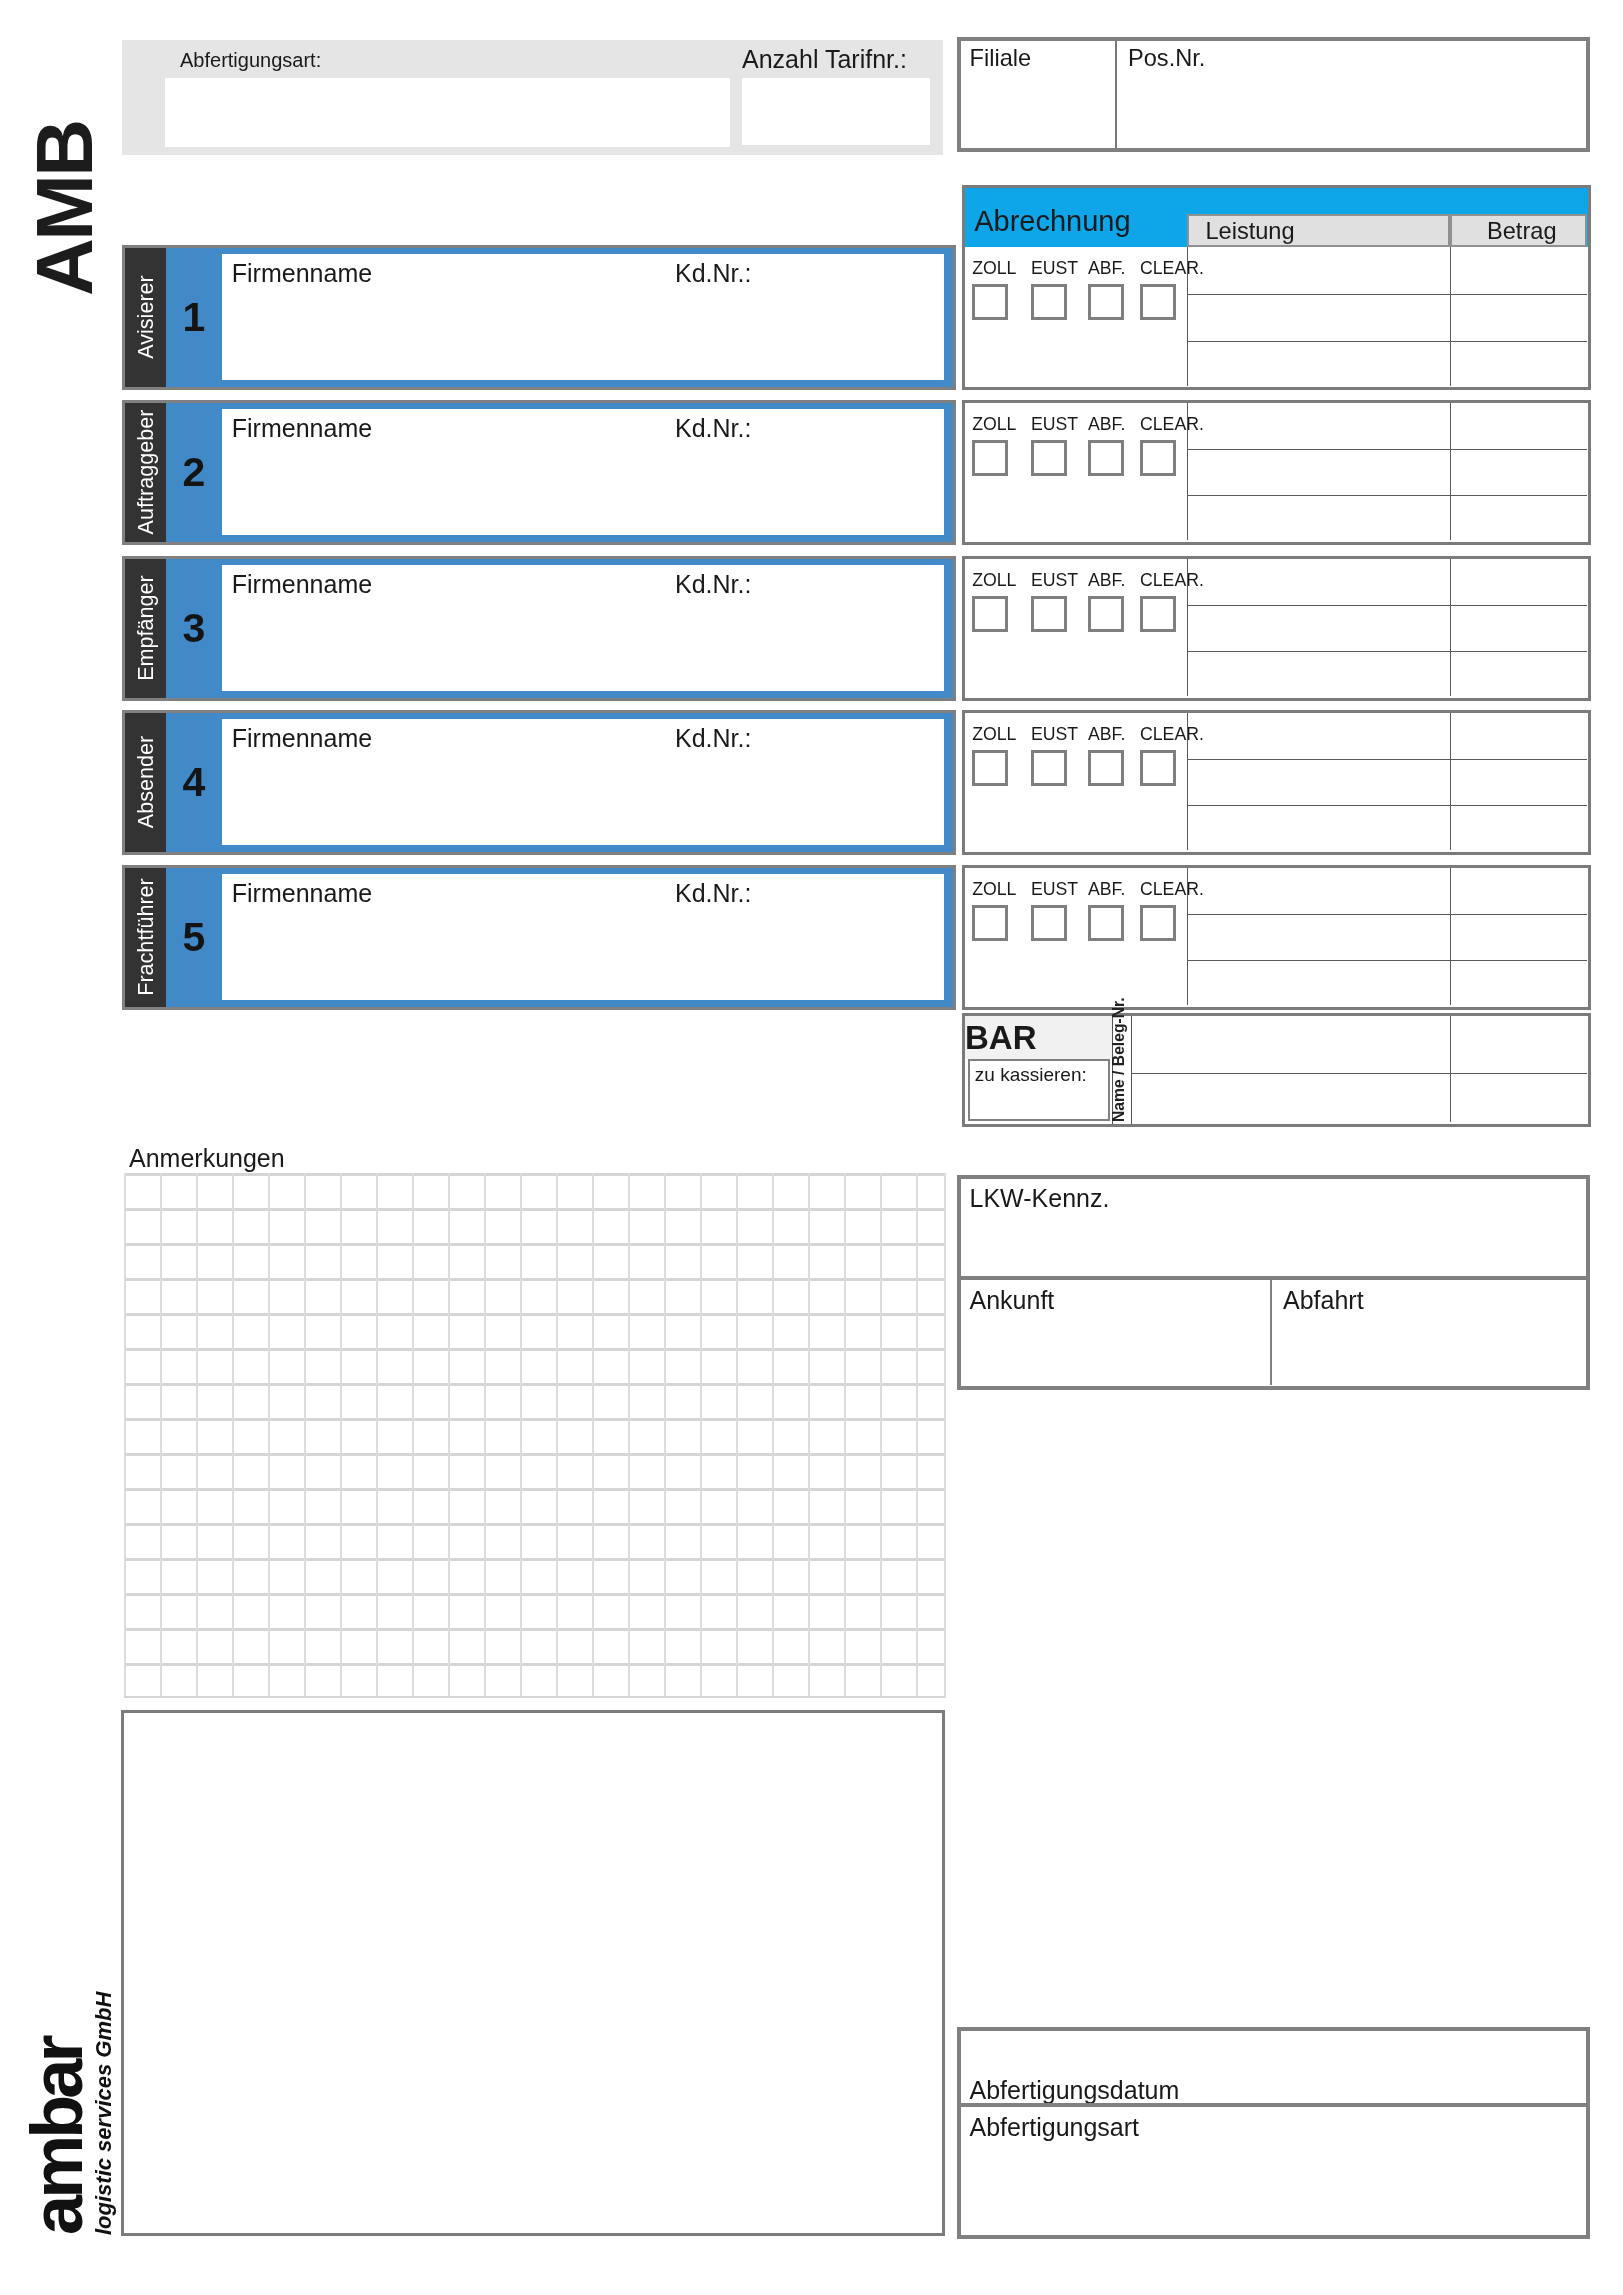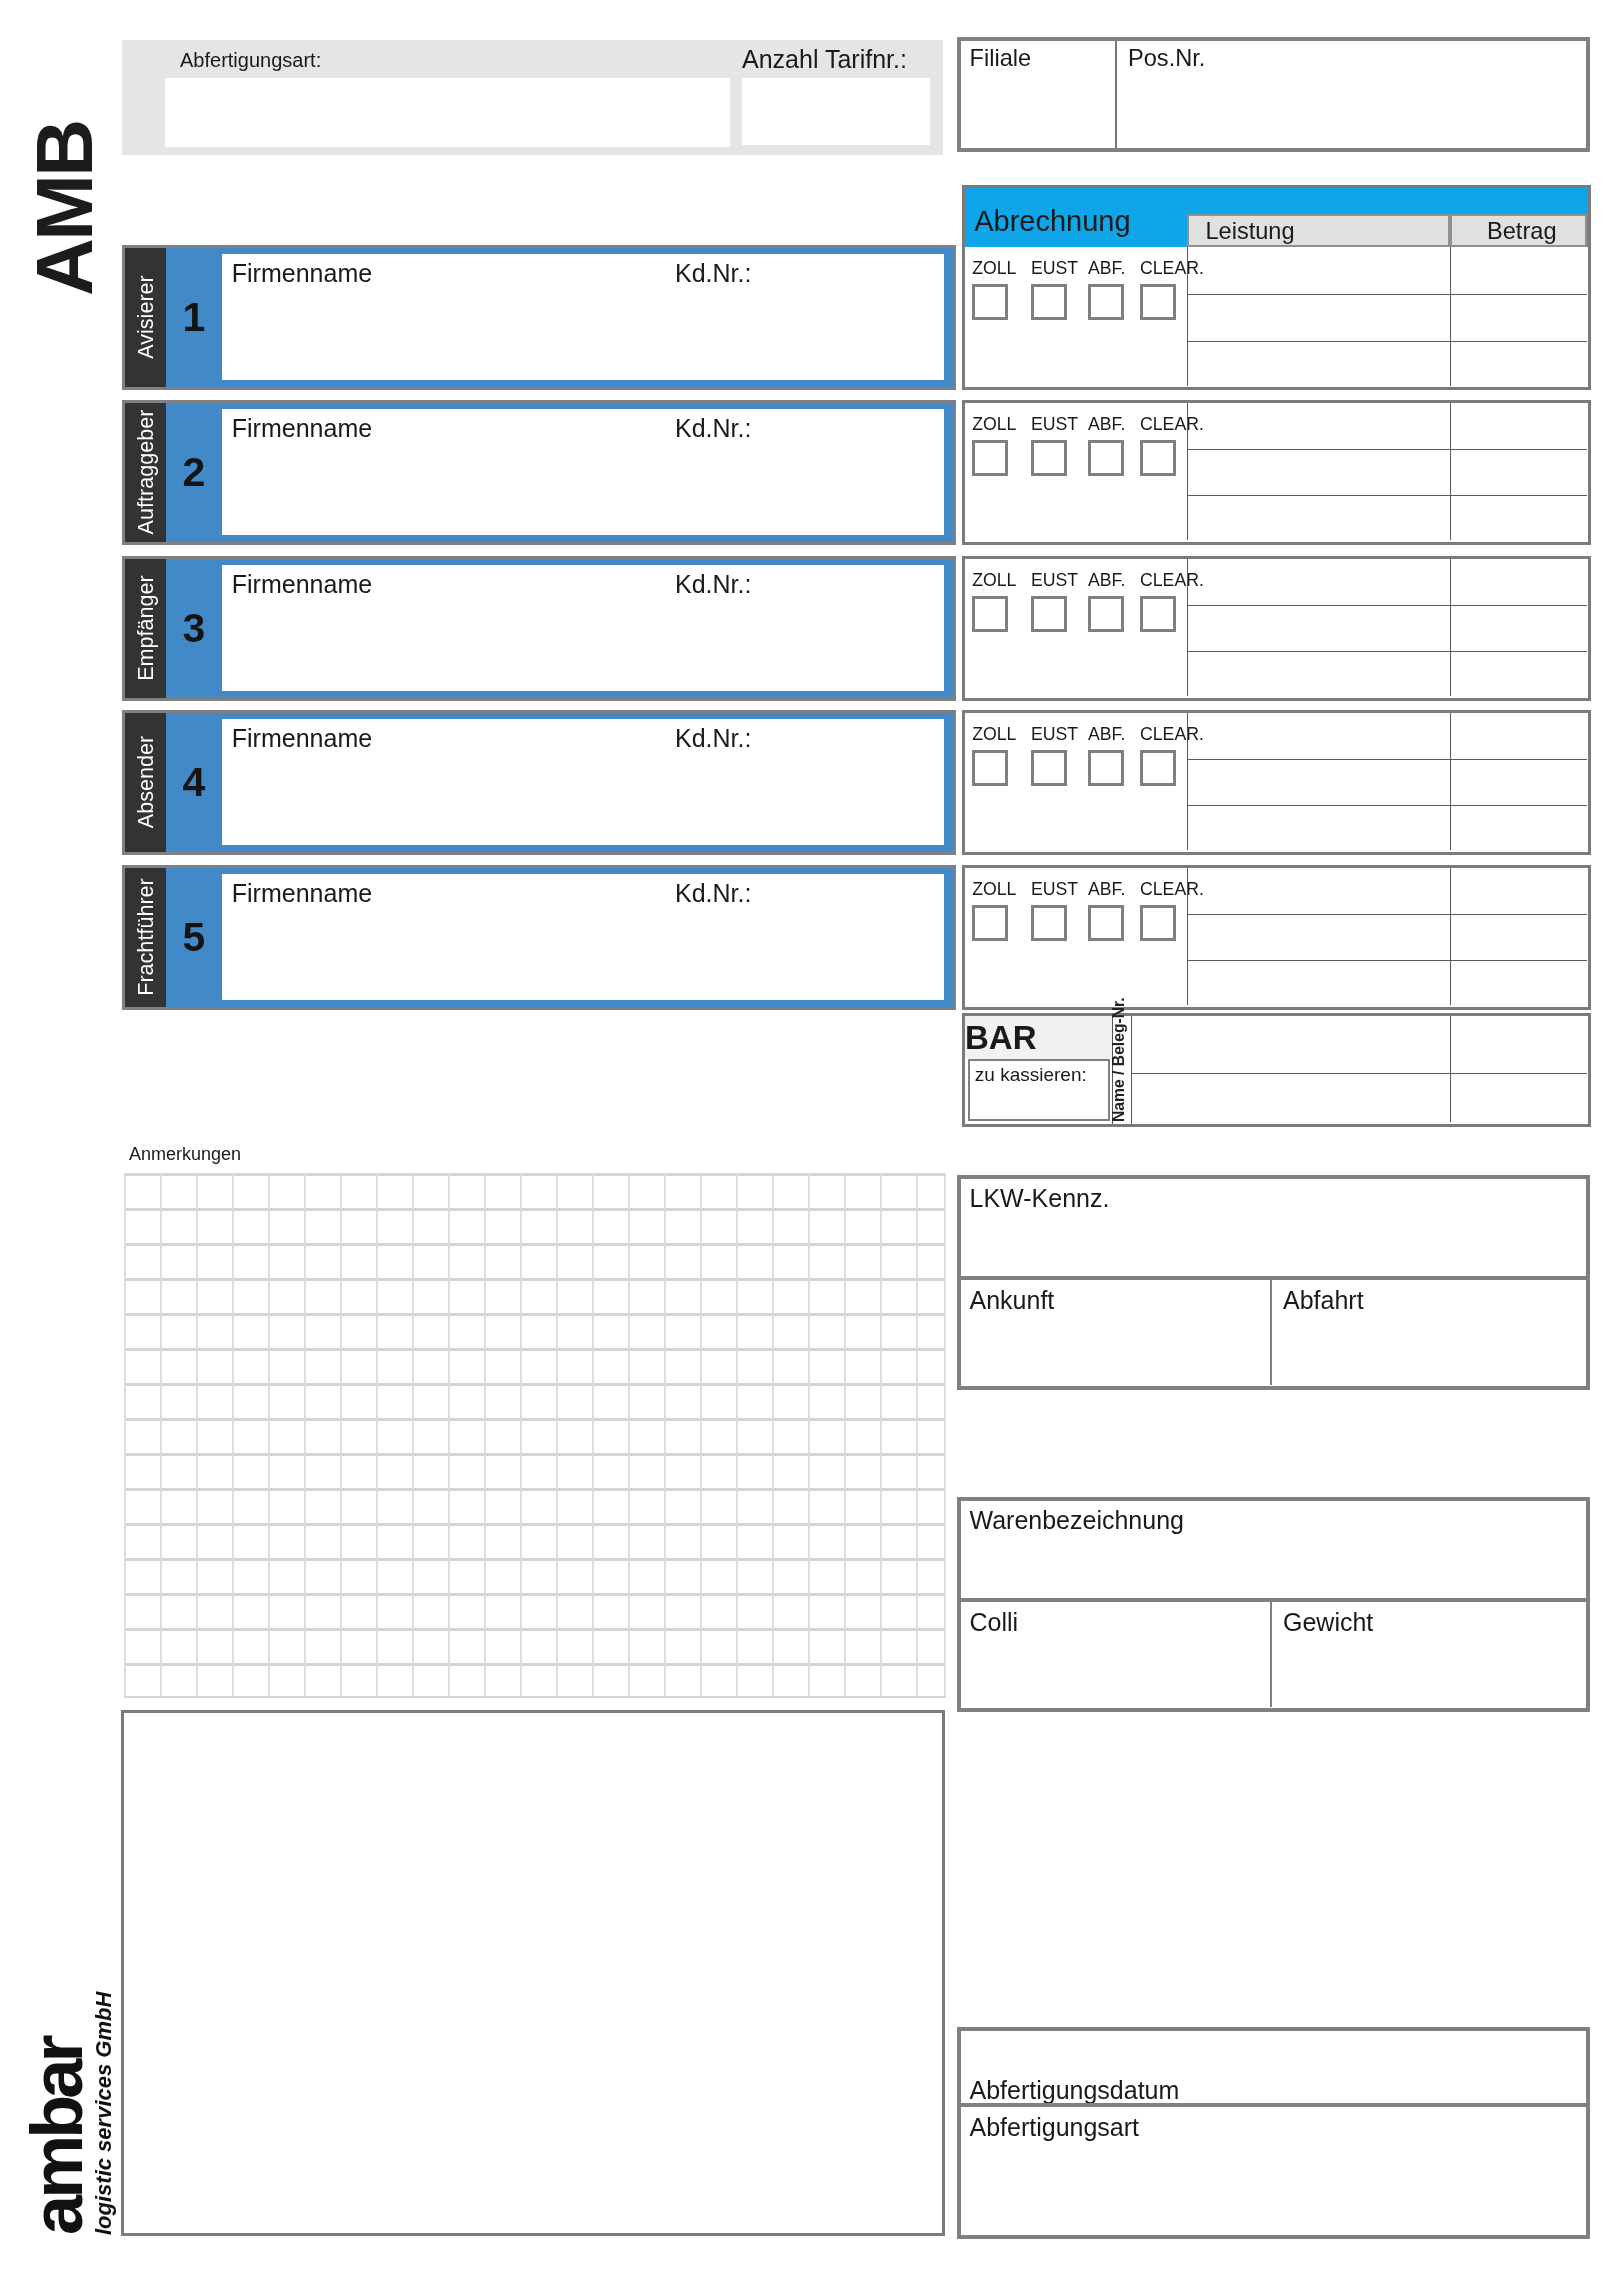--- a/index.html
+++ b/index.html
@@ -50,21 +50,21 @@
 
   
   .bar-box { position:absolute; left:962px; top:1013px; width:629px; height:114px; border:3.9px solid #7b7b7b; background:#fff; }
   .bar-cell { position:absolute; left:0; top:0; width:147px; height:43px; background:#f1f1f1; text-align:left; line-height:43px; font-size:33px; font-weight:800; }
   .kassieren-cell { position:absolute; left:2.6px; top:43px; width:142px; height:62px; border:2.6px solid #808080; background:#fff; }
   .kassieren-cell span { position:absolute; left:5.2px; top:2.6px; font-size:19px; }
   .name-strip { position:absolute; left:147px; top:0; width:19.6px; height:100%; border-left:1.3px solid #555; border-right:1.3px solid #555; background:#fff; }
   .name-rot { left:1110px; top:1122px; width:105px; height:17px; font-size:15.7px; font-weight:700; text-align:center; line-height:17px; color:#222; }
 
   
-  .anm-label { position:absolute; left:129px; top:1144px; font-size:18px; }
+  .anm-label { position:absolute; left:129px; top:1144px; font-size:25px; }
   .anm-grid { position:absolute; left:124px; top:1173px; width:822px; height:525px;
     background-image:
       linear-gradient(to right, #dcdcdc 2px, transparent 2px),
       linear-gradient(to bottom, #d5d5d5 2.6px, transparent 2.6px);
     background-size:36px 35px;
     border-right:2px solid #dcdcdc; border-bottom:2.6px solid #d5d5d5; }
 
   
   .big-box { position:absolute; left:121px; top:1710px; width:824px; height:526px; border:3.9px solid #7b7b7b; background:#fff; }
 
@@ -289,27 +289,20 @@
   <div class="big-box"></div>
 
   <div class="detail-box" style="top:1175px;height:215px;">
     <div class="lbl" style="left:8.5px;top:5.2px;">LKW-Kennz.</div>
     <div class="h-div" style="top:97px;"></div>
     <div class="v-div" style="left:309px;top:101px;height:105px;"></div>
     <div class="lbl" style="left:8.5px;top:107px;">Ankunft</div>
     <div class="lbl" style="left:322px;top:107px;">Abfahrt</div>
   </div>
 
-  <div class="detail-box" style="top:1497px;height:215px;">
-    <div class="lbl" style="left:8.5px;top:5.2px;">Warenbezeichnung</div>
-    <div class="h-div" style="top:97px;"></div>
-    <div class="v-div" style="left:309px;top:101px;height:105px;"></div>
-    <div class="lbl" style="left:8.5px;top:107px;">Colli</div>
-    <div class="lbl" style="left:322px;top:107px;">Gewicht</div>
-  </div>
 
   <div class="detail-box" style="top:2027px;height:212px;">
     <div class="lbl" style="left:8.5px;top:5.2px;margin-top:40px;">Abfertigungsdatum</div>
     <div class="h-div" style="top:72px;"></div>
     <div class="lbl" style="left:8.5px;top:82px;">Abfertigungsart</div>
   </div>
 
   <div class="rot ambar-logo">
     <div class="ambar-word">ambar</div>
     <div class="ambar-tag">logistic services GmbH</div>

